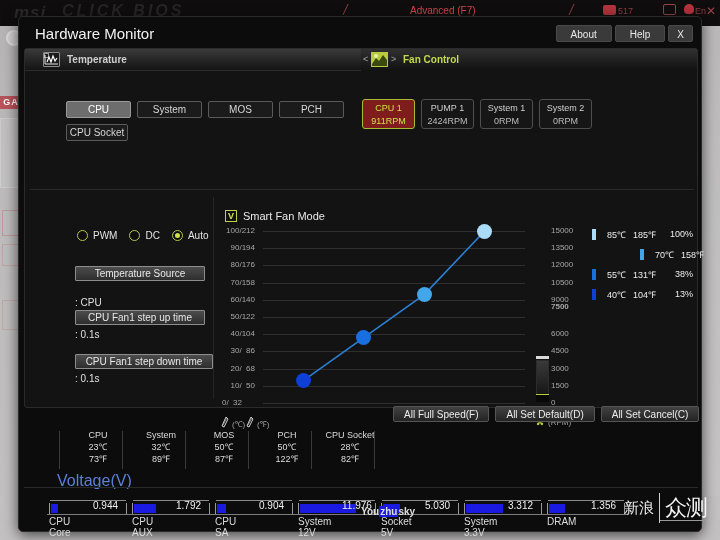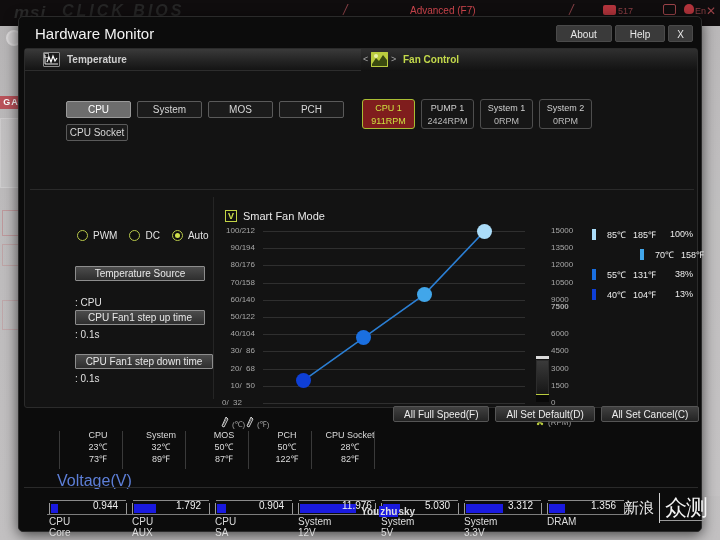--- a/index.html
+++ b/index.html
@@ -519,21 +519,21 @@
             <div class="vfill" style="width:56.16px"></div>
           </div>
           <div class="vval" style="left:44px">11.976</div>
           <div class="vlbl">System 12V</div>
         </div>
         <div class="vitem" style="left: 357px;">
           <div class="vtrack" style="width:78px">
             <div class="vfill" style="width:17.16px"></div>
           </div>
           <div class="vval" style="left:44px">5.030</div>
-          <div class="vlbl">System 5V</div>
+          <div class="vlbl">Socket 5V</div>
         </div>
         <div class="vitem" style="left: 440px;">
           <div class="vtrack" style="width:78px">
             <div class="vfill" style="width:37.44px"></div>
           </div>
           <div class="vval" style="left:44px">3.312</div>
           <div class="vlbl">System 3.3V</div>
         </div>
         <div class="vitem" style="left: 523px;">
           <div class="vtrack" style="width:78px">

